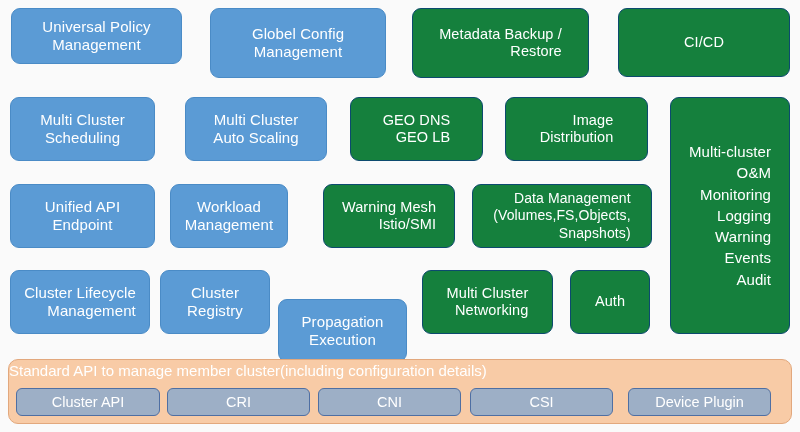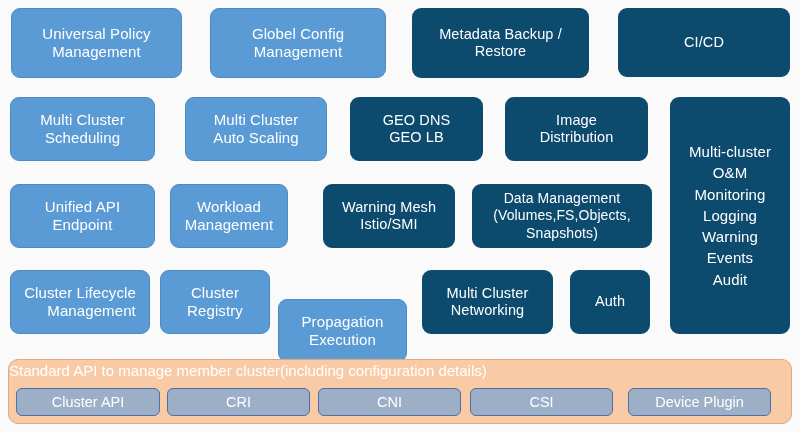--- a/index.html
+++ b/index.html
@@ -32,23 +32,24 @@
     white-space: pre-line;
     padding: 2px 4px;
     letter-spacing: 0.1px;
   }
   .node.blue {
     background: #5B9BD5;
     border: 1px solid #4a8bc6;
     font-size: 15px;
   }
   .node.green {
-    background: #0c4a6e;
-    border: 4px solid #0c4a6e;
+    background: #15803d;
+    border: 1px solid #0c4a6e;
     font-size: 14.5px;
+    text-align: right;
   }
   .node.tall {
     align-items: center;
     font-size: 15px;
     line-height: 1.42;
   }
   .node.dm {
     font-size: 14px;
     line-height: 1.22;
   }
@@ -80,21 +81,21 @@
     color: #ffffff;
     font-size: 14.5px;
     text-align: center;
   }
 </style>
 </head>
 <body>
 
 <div id="canvas">
 
-  <div class="node blue" style="left:11px; top:8px; width:171px; height:70px;">Universal Policy
+  <div class="node blue" style="left:11px; top:8px; width:171px; height:56px;">Universal Policy
 Management</div>
   <div class="node blue" style="left:210px; top:8px; width:176px; height:70px;">Globel Config
 Management</div>
   <div class="node green" style="left:412px; top:8px; width:177px; height:70px;">Metadata Backup /
 Restore</div>
   <div class="node green" style="left:618px; top:8px; width:172px; height:69px;">CI/CD</div>
 
   <div class="node blue" style="left:10px; top:97px; width:145px; height:64px;">Multi Cluster
 Scheduling</div>
   <div class="node blue" style="left:185px; top:97px; width:142px; height:64px;">Multi Cluster

